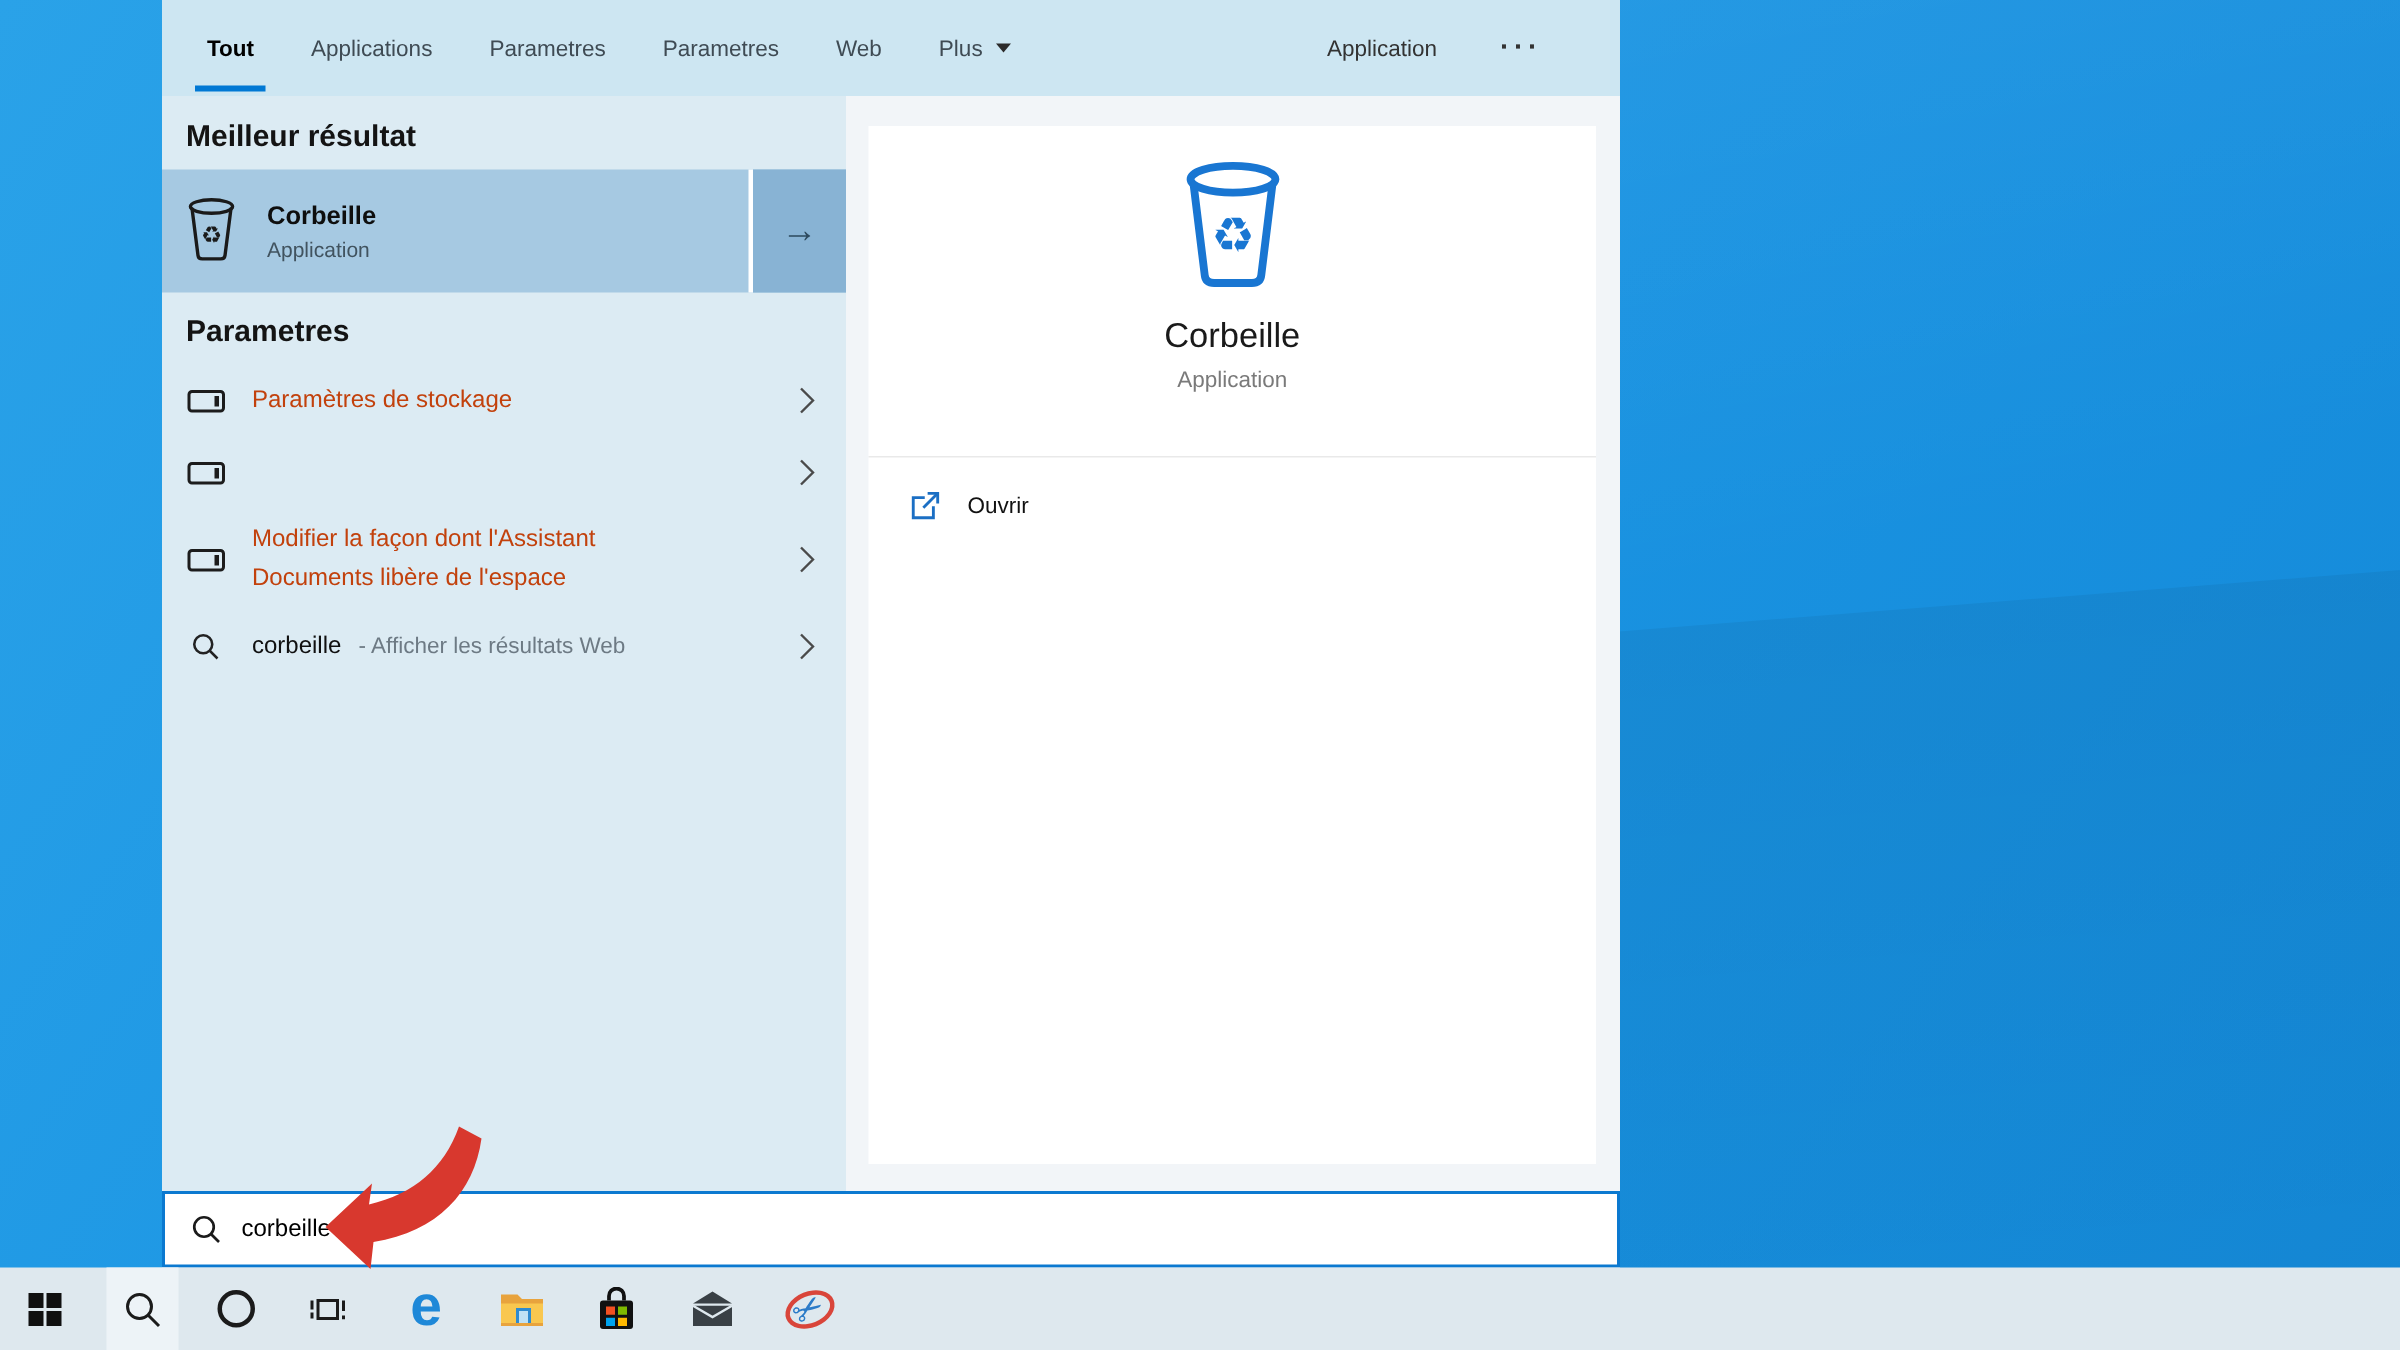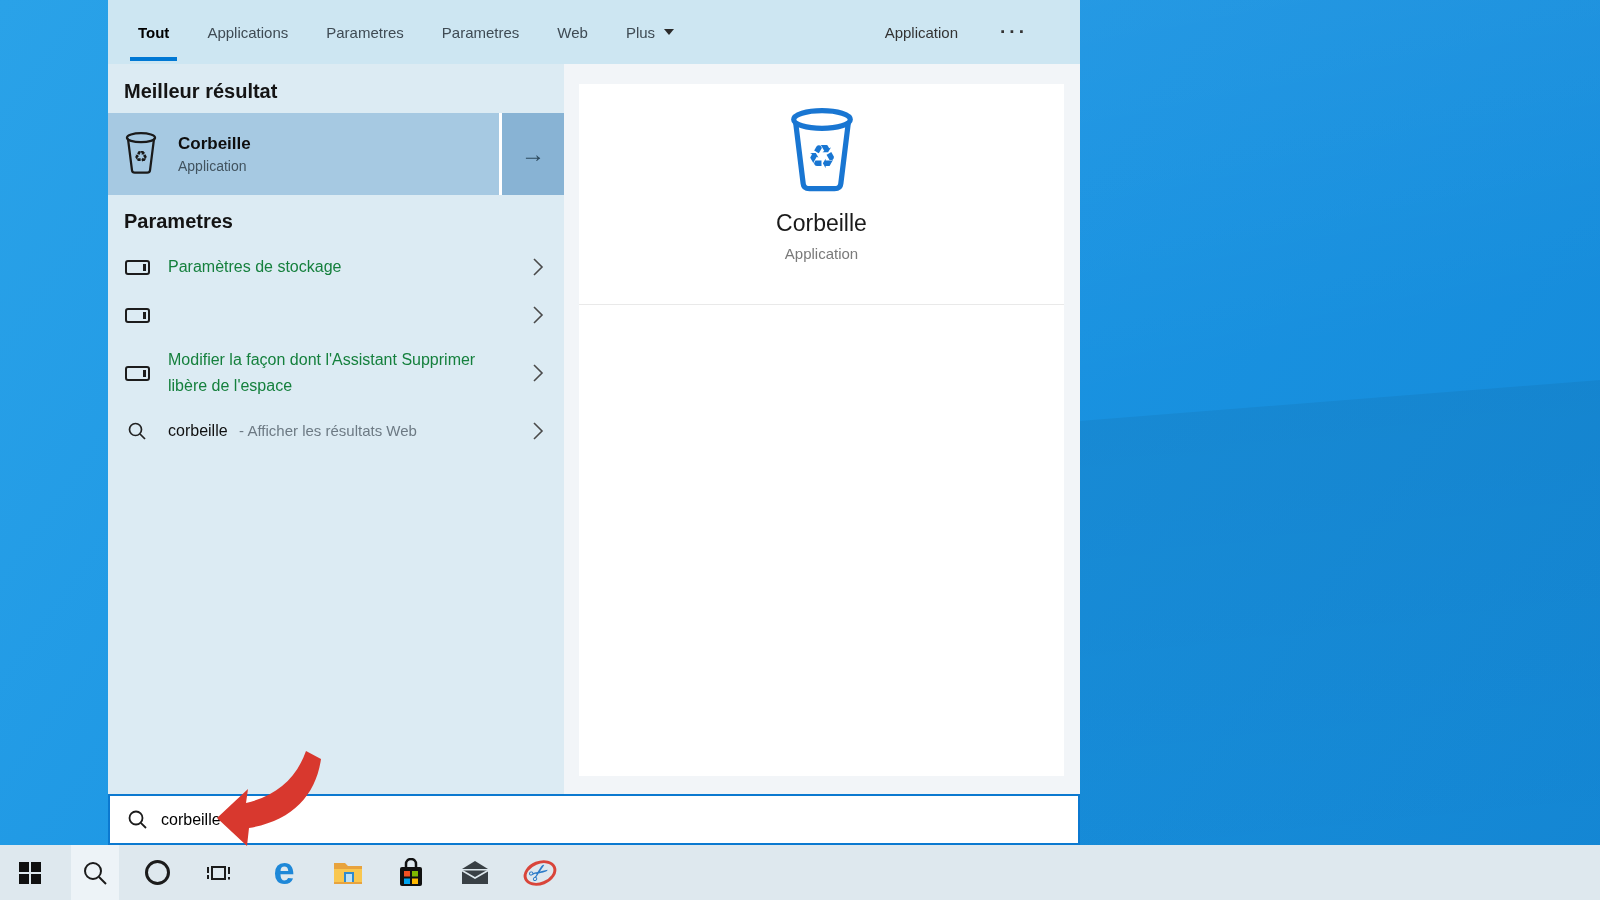--- a/index.html
+++ b/index.html
@@ -36,21 +36,21 @@
   .best-title{font-size:17px;font-weight:600;color:#0e0e0e;}
   .best-sub{font-size:14px;color:#41535f;margin-top:4px;}
   .best-gap{width:3px;background:#ffffff;}
   .best-arrow{width:62px;background:#88b3d4;display:flex;align-items:center;justify-content:center;
               font-size:24px;color:#2d4a5e;cursor:pointer;}
   .item-row{display:flex;align-items:center;min-height:48px;padding:0 20px 0 16px;cursor:pointer;}
   .item-row.two-line{min-height:68px;}
   .icon-col{width:26px;margin-right:18px;flex:none;display:flex;justify-content:center;}
   .pill{width:21px;height:11px;border:2px solid #1c1c1c;border-radius:3px;position:relative;}
   .pill::after{content:"";position:absolute;right:2px;top:2px;bottom:2px;width:3px;background:#1c1c1c;}
-  .item-label{flex:1;font-size:16px;color:#15803d;line-height:1.6;max-width:314px;}
+  .item-label{flex:1;font-size:16px;color:#c2410c;line-height:1.6;max-width:314px;}
   .chev{margin-left:auto;flex:none;display:flex;align-items:center;}
   .sugg-query{font-size:16px;color:#101010;}
   .sugg-hint{font-size:15px;color:#6d7a84;margin-left:7px;}
 
   
   .right-panel{position:absolute;left:456px;top:64px;right:0;height:730px;background:#f2f5f8;}
   .card{position:absolute;left:15px;top:20px;right:16px;bottom:18px;background:#ffffff;
         display:flex;flex-direction:column;align-items:center;}
   .bin-big{margin-top:24px;}
   .card-title{margin-top:14px;font-size:23px;color:#1a1a1a;}
@@ -162,21 +162,21 @@
           <svg width="12" height="22" viewBox="0 0 12 22">
               <path d="M2,3 L10,11 L2,19" fill="none" stroke="#4a4a4a" stroke-width="1.6"></path>
             </svg>
         </span>
       </div>
 
       <div class="item-row two-line">
         <span class="icon-col">
             <span class="pill"></span>
           </span>
-        <span class="item-label">Modifier la façon dont l'Assistant Supprimer libère de l'espace</span>
+        <span class="item-label">Modifier la façon dont l'Assistant Documents libère de l'espace</span>
         <span class="chev">
           <svg width="12" height="22" viewBox="0 0 12 22">
               <path d="M2,3 L10,11 L2,19" fill="none" stroke="#4a4a4a" stroke-width="1.6"></path>
             </svg>
         </span>
       </div>
 
 
 
       <div class="item-row">
@@ -201,20 +201,28 @@
     <div class="right-panel">
       <div class="card">
         <svg class="bin-big" width="78" height="88" viewBox="0 0 70 84">
           <ellipse cx="35" cy="11" rx="27" ry="8.5" fill="none" stroke="#1976d2" stroke-width="5"></ellipse>
           <path d="M10,15 L17,72 Q17.5,77 23,77 L47,77 Q52.5,77 53,72 L60,15" fill="none" stroke="#1976d2" stroke-width="5" stroke-linejoin="round" stroke-linecap="round"></path>
           <text x="35" y="57" font-size="31" text-anchor="middle" fill="#1976d2">♻</text>
         </svg>
         <div class="card-title">Corbeille</div>
         <div class="card-sub">Application</div>
         <div class="card-div"></div>
+        <div class="open-row">
+          <svg width="23" height="23" viewBox="0 0 24 24">
+            <path d="M18,12 V20 H4 V6 H12" fill="none" stroke="#1b6fc4" stroke-width="2"></path>
+            <path d="M14,3 H21 V10" fill="none" stroke="#1b6fc4" stroke-width="2"></path>
+            <line x1="11" y1="13" x2="20.5" y2="3.5" stroke="#1b6fc4" stroke-width="2"></line>
+          </svg>
+          <span class="open-label">Ouvrir</span>
+        </div>
       </div>
     </div>
 
     <div class="search-row">
       <svg width="21" height="21" viewBox="0 0 21 21">
         <circle cx="9" cy="9" r="6.5" fill="none" stroke="#1b1b1b" stroke-width="1.8"></circle>
         <line x1="13.8" y1="13.8" x2="19" y2="19" stroke="#1b1b1b" stroke-width="1.8"></line>
       </svg>
       <span class="search-text">corbeille</span>
       <span class="cursor-bar"></span>

